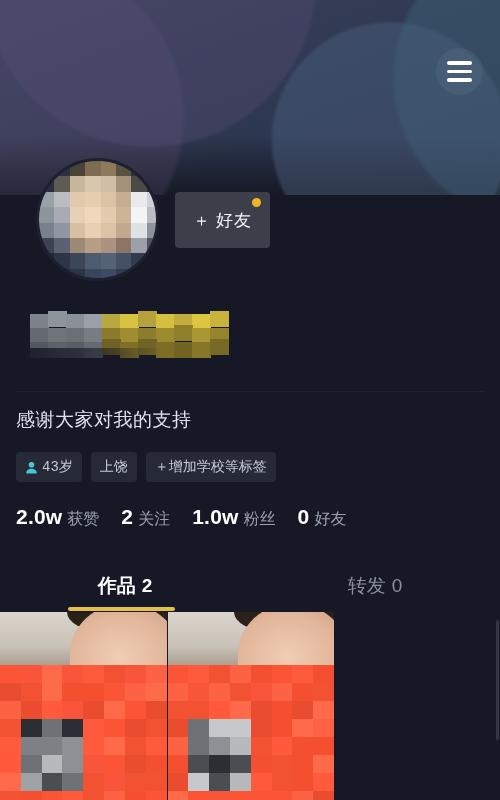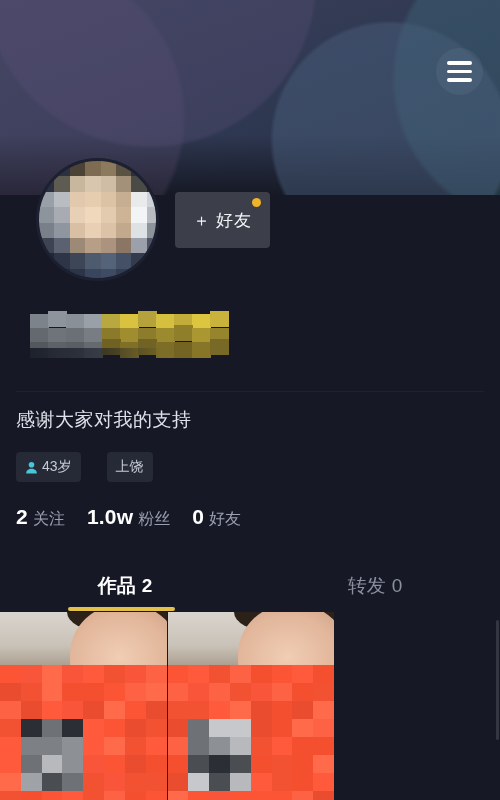--- a/index.html
+++ b/index.html
@@ -115,21 +115,21 @@
     background:rgba(255,255,255,.045);
   }
 
   
   .bio {
     position:absolute; top:407px; left:16px;
     font-size:19px; color:#dfe2ea; letter-spacing:.5px;
   }
 
   
-  .tags { position:absolute; top:452px; left:16px; display:flex; gap:26px; }
+  .tags { position:absolute; top:452px; left:16px; display:flex; gap:9px;font-family:Liberation Mono, monospace; }
   .chip {
     background:#262a36; border-radius:4px; height:30px;
     display:flex; align-items:center; gap:4px;
     padding:0 9px; font-size:14px; color:#c6cad6; cursor:pointer;
   }
   .chip .ic { display:inline-flex; }
 
   
   .stats { position:absolute; top:505px; left:16px; display:flex; align-items:baseline; gap:22px; }
   .stat { display:flex; align-items:baseline; gap:5px; cursor:pointer; }
@@ -331,23 +331,30 @@
             <svg width="13" height="13" viewBox="0 0 13 13" aria-hidden="true">
               <circle cx="6.5" cy="3.7" r="2.8" fill="#49c6d8"></circle>
               <path d="M1.2 12.4c0-3 2.4-4.6 5.3-4.6s5.3 1.6 5.3 4.6z" fill="#49c6d8"></path>
             </svg>
           </span>
           <span>43岁</span>
         </div>
         <div class="chip">
           <span>上饶</span>
         </div>
+        <div class="chip">
+          <span>＋增加学校等标签</span>
+        </div>
       </div>
 
     <div class="stats" id="stats">
+        <div class="stat">
+          <span class="num">2.0w</span>
+          <span class="lab">获赞</span>
+        </div>
         <div class="stat">
           <span class="num">2</span>
           <span class="lab">关注</span>
         </div>
         <div class="stat">
           <span class="num">1.0w</span>
           <span class="lab">粉丝</span>
         </div>
         <div class="stat">
           <span class="num">0</span>

